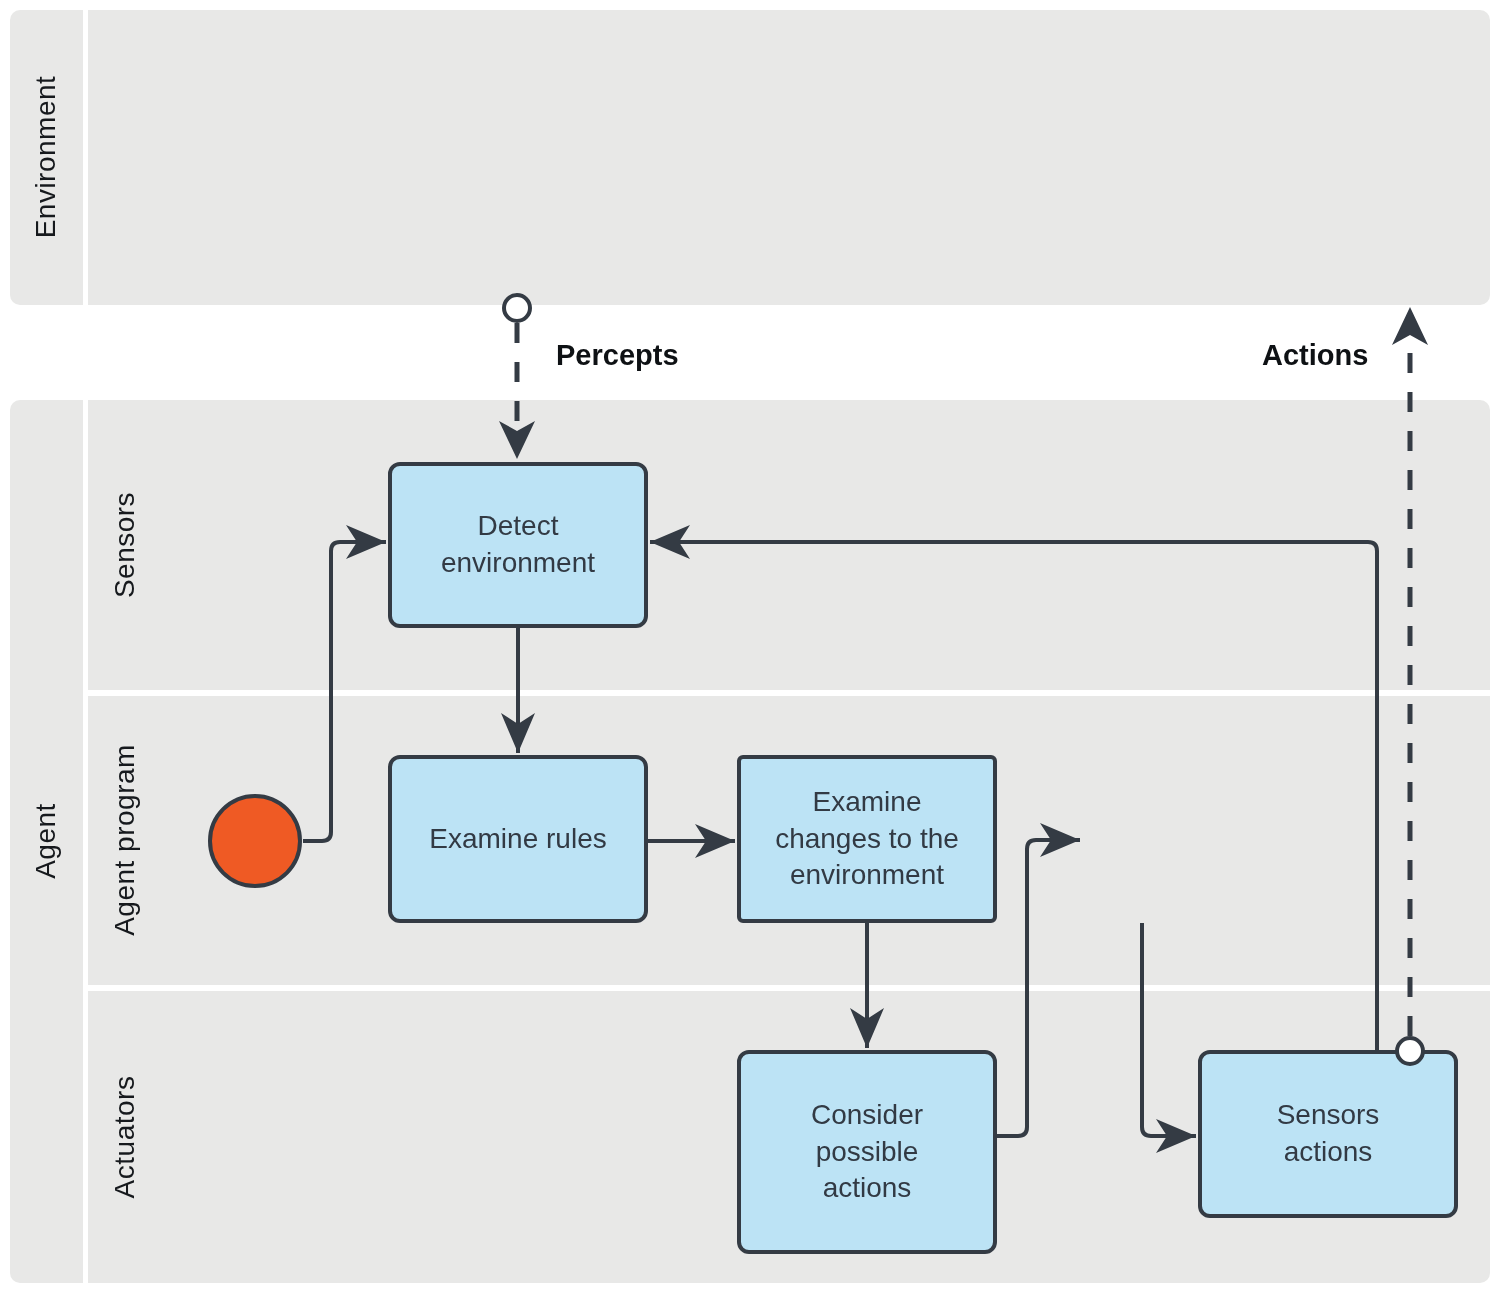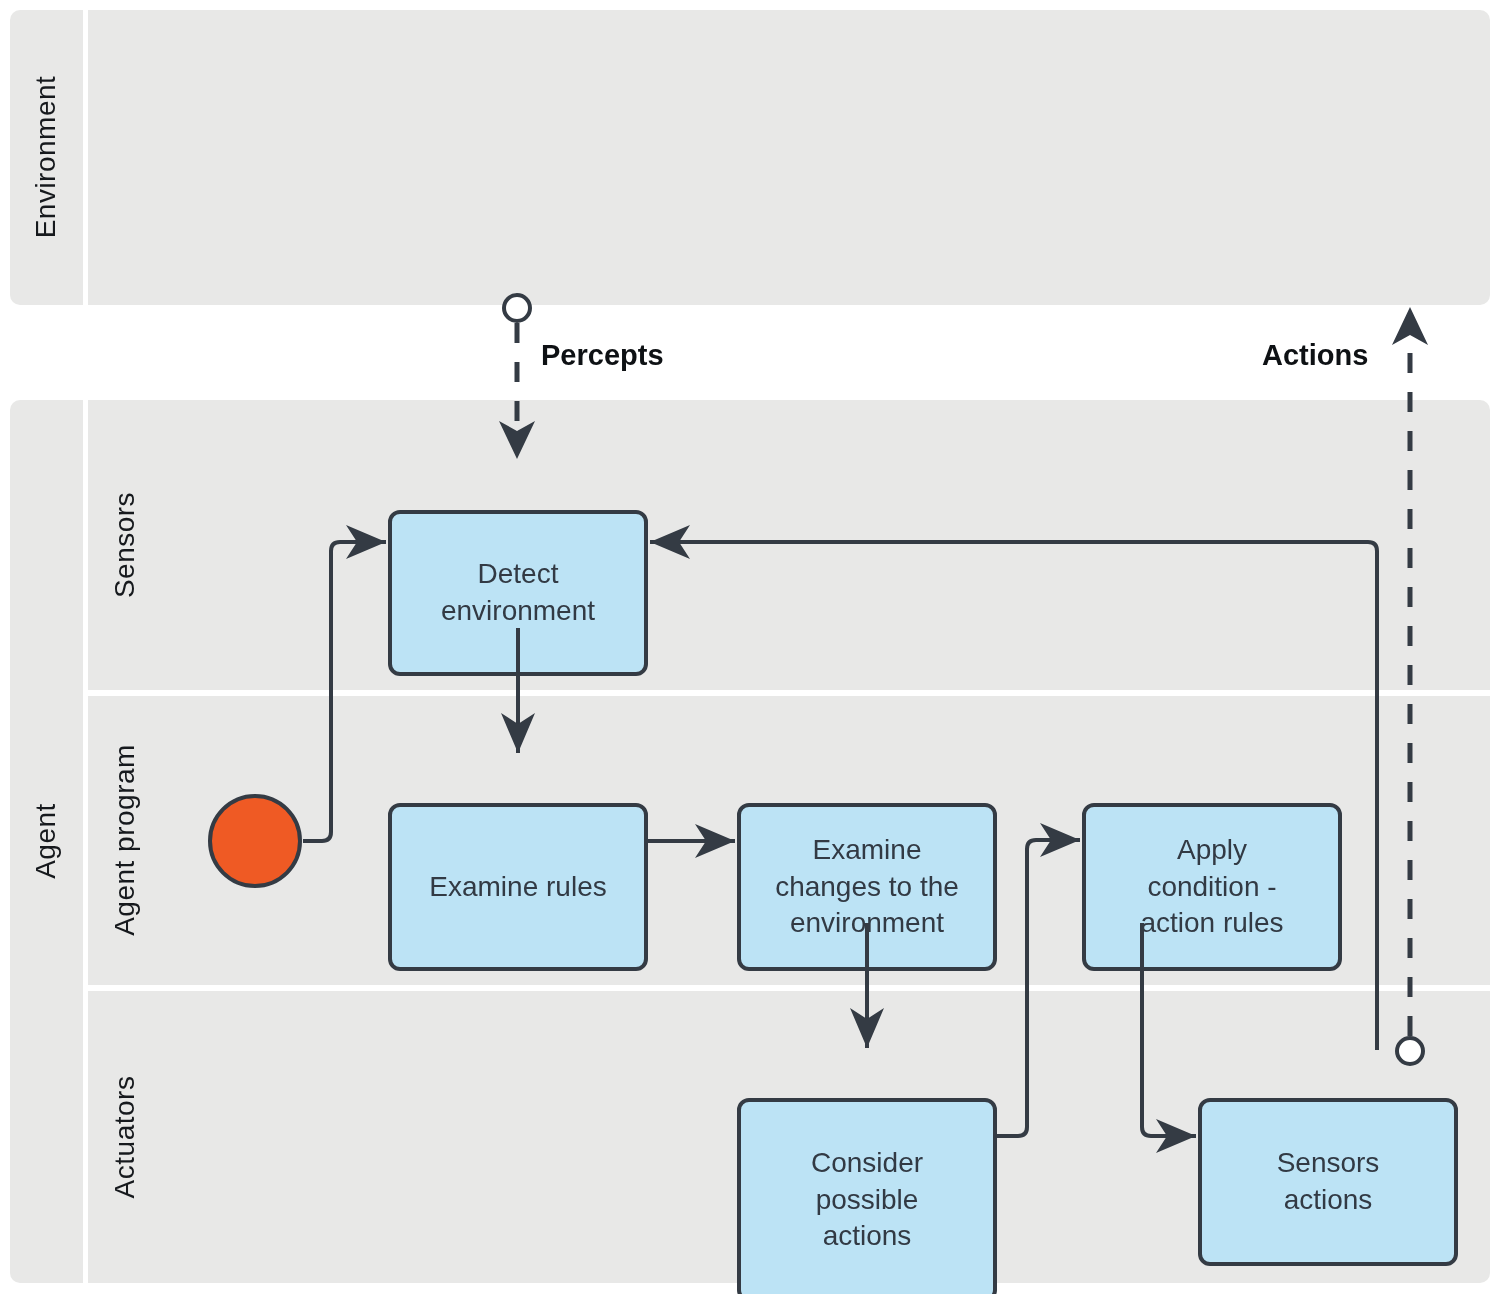--- a/index.html
+++ b/index.html
@@ -44,21 +44,20 @@
     border: 4px solid #343b44;
     border-radius: 12px;
     display: flex;
     align-items: center;
     justify-content: center;
     text-align: center;
     font-size: 28px;
     line-height: 1.32;
     color: #323a44;
     white-space: pre-line;
-    margin-top: 48px;
   }
   .start-event {
     position: absolute;
     left: 208px; top: 794px;
     width: 94px; height: 94px;
     box-sizing: border-box;
     background: #ef5a24;
     border: 4px solid #343b44;
     border-radius: 50%;
   }
@@ -96,35 +95,32 @@
     <div class="h-sep" style="left:78px; right:0; top:585px;"></div>
   </div>
   <div class="rot-label" style="left:46px; top:841px;">Agent</div>
   <div class="rot-label" style="left:125px; top:545px;">Sensors</div>
   <div class="rot-label" style="left:125px; top:840px;">Agent program</div>
   <div class="rot-label" style="left:125px; top:1137px;">Actuators</div>
 
   <div class="task" style="left:388px; top:462px; height:166px;">Detect
 environment</div>
   <div class="task" style="left:388px; top:755px; height:168px;">Examine rules</div>
-  <div class="task" style="left:737px; top:755px; height:168px;">Examine
+  <div class="task" style="left:737px; top:755px; height:168px;border-radius:6px;">Examine
 changes to the
 environment</div>
-  <div class="task" style="left:1082px; top:755px; height:168px;">Apply
-condition -
-action rules</div>
   <div class="task" style="left:737px; top:1050px; height:204px;">Consider
 possible
 actions</div>
   <div class="task" style="left:1198px; top:1050px; height:168px;">Sensors
 actions</div>
 
   <div class="start-event"></div>
 
-  <div class="flow-label" style="left:541px; top:339px;">Percepts</div>
+  <div class="flow-label" style="left:556px; top:339px;">Percepts</div>
   <div class="flow-label" style="left:1262px; top:339px;">Actions</div>
 
   <svg id="connector-layer" width="1500" height="1294" viewBox="0 0 1500 1294">
     <defs>
       <marker id="arrow" markerUnits="userSpaceOnUse" markerWidth="42" markerHeight="36" refX="40" refY="17" orient="auto">
         <path d="M0 0 L40 17 L0 34 L11 17 Z" fill="#343b44"></path>
       </marker>
     </defs>
 
     <g fill="none" stroke="#343b44" stroke-width="4" stroke-linejoin="round">

